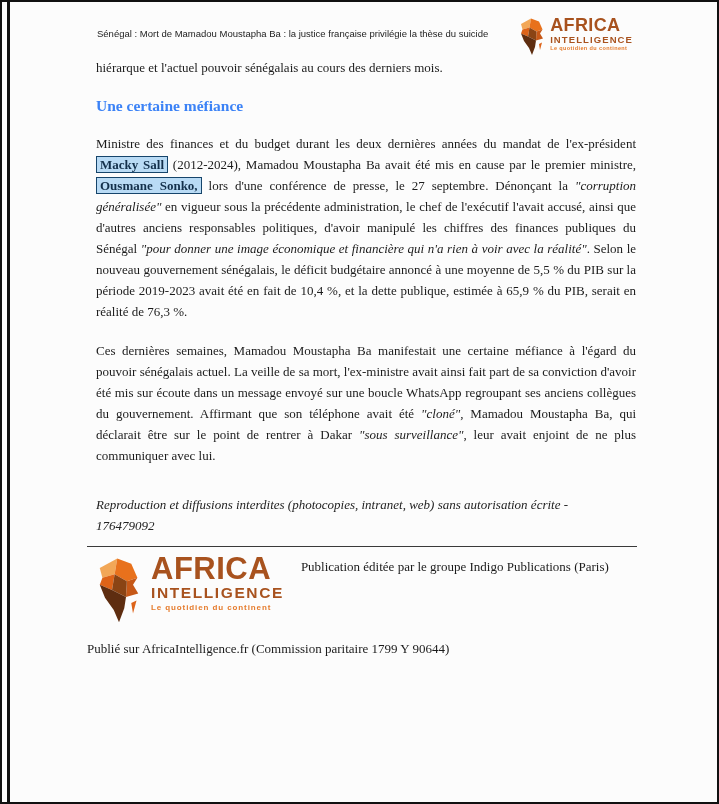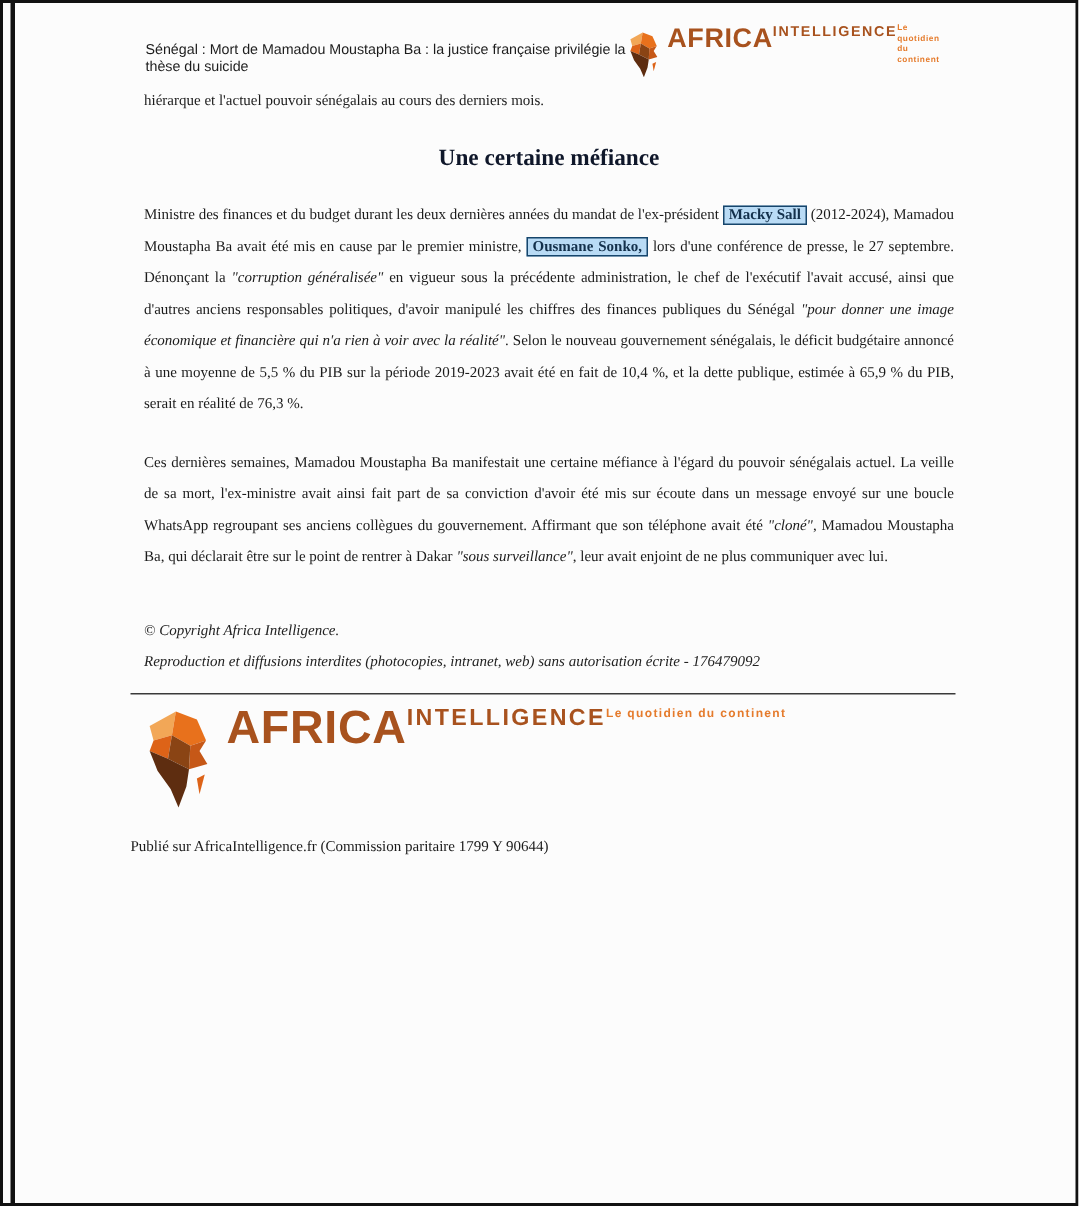--- a/index.html
+++ b/index.html
@@ -22,42 +22,41 @@
     display:flex;justify-content:space-between;align-items:flex-start;
     padding:14px 84px 0 95px;
   }
   .running-title{
     font-family:"Liberation Sans",sans-serif;
     font-size:9.5px;color:#1c1c1c;margin-top:12px;
     max-width:430px;
   }
   
   .logo{display:flex;align-items:flex-start;}
-  .logo-text{display:flex;flex-direction:row;}
+  .logo-text{display:flex;flex-direction:column;}
   .brand-name,.brand-sub{color:var(--brand-text,#a8521e);font-family:"Liberation Sans",sans-serif;font-weight:bold;}
   .brand-tag{color:var(--brand-tagline,#e57b2c);font-family:"Liberation Sans",sans-serif;font-weight:bold;}
   .logo-sm svg{width:30px;height:40px;margin-right:3px;}
   .logo-sm .brand-name{font-size:18px;line-height:18px;letter-spacing:.4px;}
   .logo-sm .brand-sub{font-size:9.5px;line-height:11px;letter-spacing:1.1px;}
   .logo-sm .brand-tag{font-size:5.5px;line-height:7px;letter-spacing:.4px;}
   .logo-lg svg{width:54px;height:70px;margin-right:5px;}
   .logo-lg .brand-name{font-size:31px;line-height:30px;letter-spacing:.5px;}
   .logo-lg .brand-sub{font-size:15.5px;line-height:18px;letter-spacing:1.6px;}
   .logo-lg .brand-tag{font-size:8px;line-height:12px;letter-spacing:.9px;}
   .f-light{fill:var(--facet-light,#f2a757);} .f-bright{fill:var(--facet-bright,#e8711c);}
   .f-mid{fill:var(--facet-mid,#dd6318);}   .f-rust{fill:var(--facet-rust,#c65817);}
   .f-dark{fill:var(--facet-dark,#8a4414);} .f-deep{fill:var(--facet-deep,#5e2d10);}
   
   .content{padding-left:94px;width:540px;}
-  .content p{margin:0;font-size:10px;line-height:21px;}
+  .content p{margin:0;font-size:13px;line-height:21px;}
   .intro{margin-top:1px !important;}
   .section-heading{
-    font-size:15.5px;line-height:21px;font-weight:bold;color:#0f172a;
+    font-size:15.5px;line-height:21px;font-weight:bold;color:#3b82f6;
     margin:17px 0 0 0;
-    text-align:center;
   }
   .body-par{text-align:justify;margin-top:17px !important;}
   .body-par + .body-par{margin-top:18px !important;}
   .q{font-style:italic;}
   .hl{
     background:var(--highlight-bg,#b9dbf5);
     border:1px solid var(--highlight-border,#16456b);
     color:var(--highlight-text,#13304b);
     font-weight:bold;
     padding:0 3px;
@@ -105,21 +104,20 @@
 
     <p class="intro">hiérarque et l'actuel pouvoir sénégalais au cours des derniers mois.</p>
 
     <h2 class="section-heading">Une certaine méfiance</h2>
 
     <p class="body-par"><span>Ministre des finances et du budget durant les deux dernières années du mandat de l'ex-président </span><span class="hl">Macky Sall</span><span> (2012-2024), Mamadou Moustapha Ba avait été mis en cause par le premier ministre, </span><span class="hl">Ousmane Sonko,</span><span> lors d'une conférence de presse, le 27 septembre. Dénonçant la </span><span class="q">"corruption généralisée"</span><span> en vigueur sous la précédente administration, le chef de l'exécutif l'avait accusé, ainsi que d'autres anciens responsables politiques, d'avoir manipulé les chiffres des finances publiques du Sénégal </span><span class="q">"pour donner une image économique et financière qui n'a rien à voir avec la réalité"</span><span>. Selon le nouveau gouvernement sénégalais, le déficit budgétaire annoncé à une moyenne de 5,5 % du PIB sur la période 2019-2023 avait été en fait de 10,4 %, et la dette publique, estimée à 65,9 % du PIB, serait en réalité de 76,3 %.</span></p>
 
     <p class="body-par"><span>Ces dernières semaines, Mamadou Moustapha Ba manifestait une certaine méfiance à l'égard du pouvoir sénégalais actuel. La veille de sa mort, l'ex-ministre avait ainsi fait part de sa conviction d'avoir été mis sur écoute dans un message envoyé sur une boucle WhatsApp regroupant ses anciens collègues du gouvernement. Affirmant que son téléphone avait été </span><span class="q">"cloné"</span><span>, Mamadou Moustapha Ba, qui déclarait être sur le point de rentrer à Dakar </span><span class="q">"sous surveillance"</span><span>, leur avait enjoint de ne plus communiquer avec lui.</span></p>
 
     <div class="copyright">
-      <p>© Copyright Africa Intelligence.</p>
       <p>Reproduction et diffusions interdites (photocopies, intranet, web) sans autorisation écrite - 176479092</p>
     </div>
 
     <hr class="divider">
 
     <div class="pub-row">
       <div class="logo logo-lg">
         <svg viewBox="0 0 60 80" aria-hidden="true">
           <polygon class="f-light" points="8,16 28,5 25,23 11,27"></polygon>
           <polygon class="f-bright" points="28,5 44,11 51,27 39,31 25,23"></polygon>
@@ -128,17 +126,18 @@
           <polygon class="f-dark" points="25,23 39,31 38,49 22,41"></polygon>
           <polygon class="f-deep" points="8,35 22,41 38,49 36,62 30,78 24,64 14,50"></polygon>
           <polygon class="f-mid" points="44,56 50,53 46,68"></polygon>
         </svg>
         <div class="logo-text">
           <span class="brand-name">AFRICA</span>
           <span class="brand-sub">INTELLIGENCE</span>
           <span class="brand-tag">Le quotidien du continent</span>
         </div>
       </div>
+      <p class="pub-text">Publication éditée par le groupe Indigo Publications (Paris)</p>
     </div>
 
     <p class="published">Publié sur AfricaIntelligence.fr (Commission paritaire 1799 Y 90644)</p>
   </div>
 </div>
 
 </body></html>

